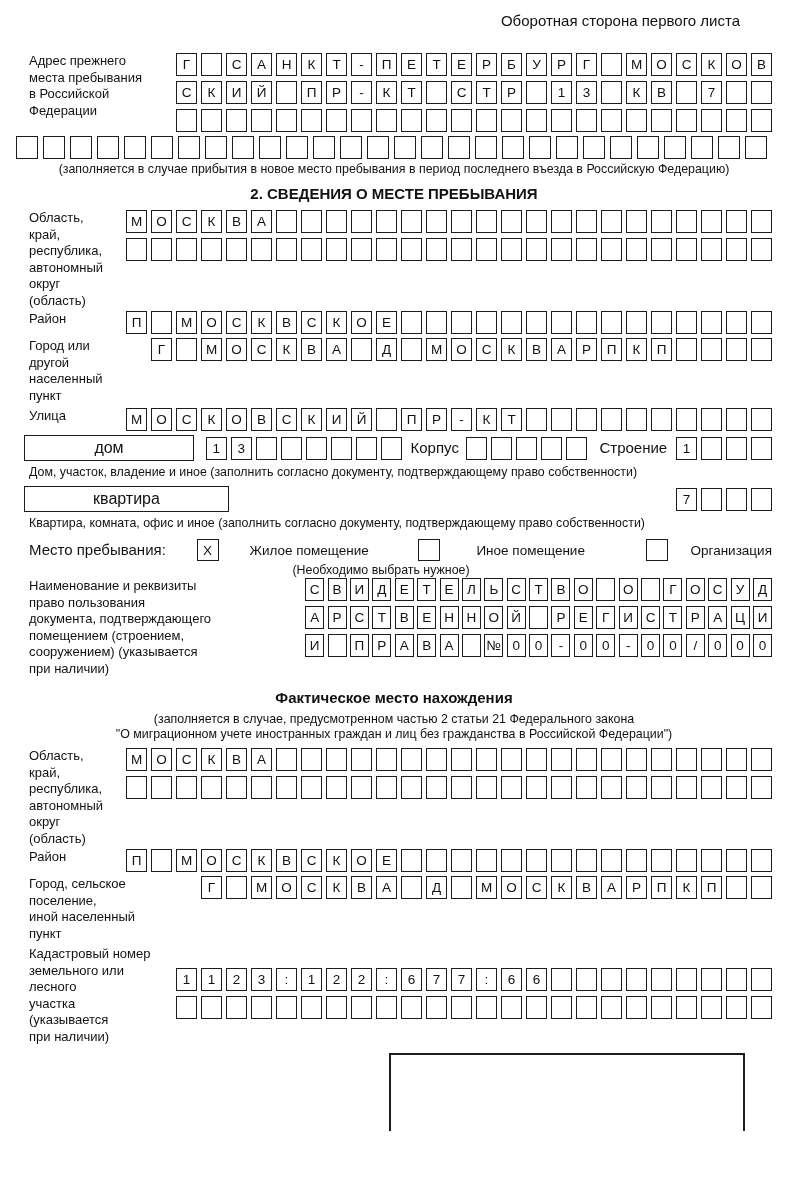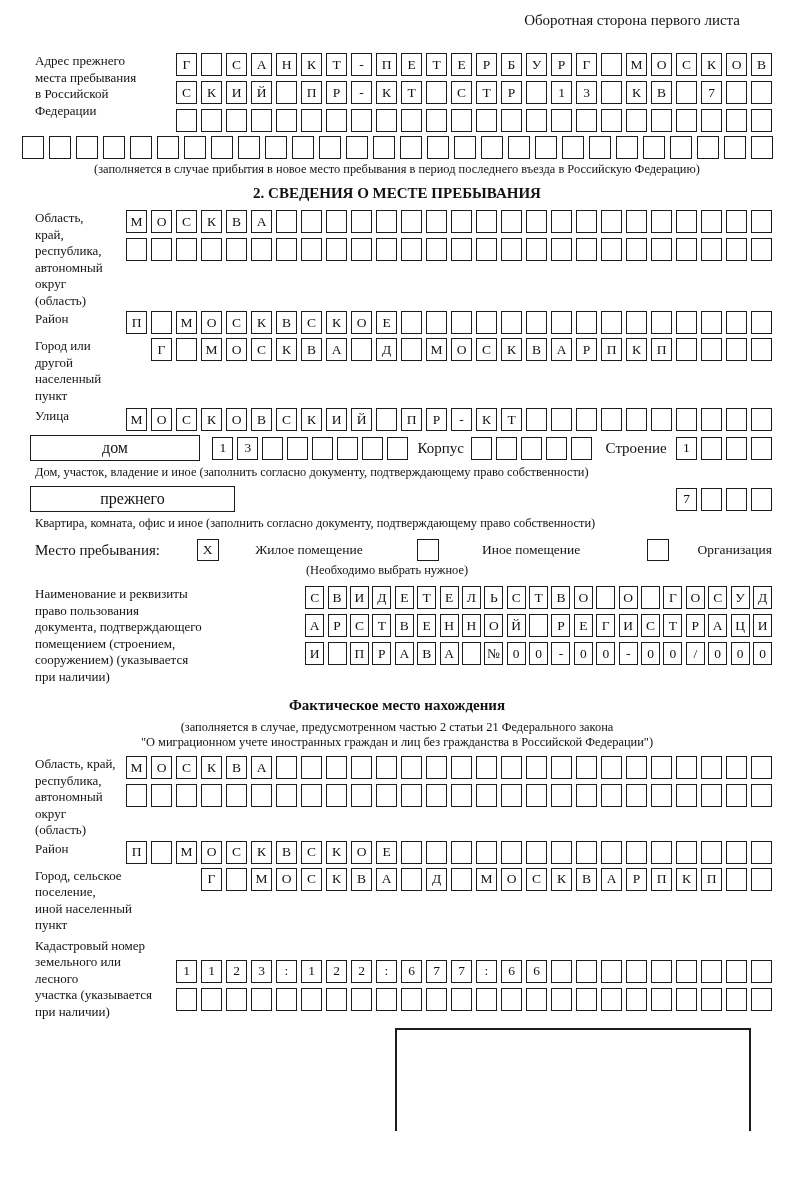--- a/index.html
+++ b/index.html
@@ -1,19 +1,19 @@
 <!DOCTYPE html>
 <html><head>
 <meta charset="utf-8">
 <style>
   html,body{margin:0;padding:0;background:#fff;}
   .page{
     width:800px;height:1131px;box-sizing:border-box;
-    padding:12px 28px 0 22px;
-    font-family:Liberation Serif, serif;color:#121212;
+    padding:12px 28px 0 16px;
+    font-family:Liberation Sans, sans-serif;color:#121212;
     position:relative;overflow:hidden;background:#fff;
   }
   .top-header{text-align:right;font-size:15px;padding-right:32px;margin-bottom:24px;}
   .frow{display:flex;align-items:flex-start;margin-bottom:4px;justify-content:space-between;}
   .flabel{flex:none;margin-left:13px;font-size:13px;line-height:16.5px;}
   .lw140{width:140px}.lw78{width:78px}.lw71{width:71px}.lw85{width:85px}
   .lw250{width:250px}.lw88{width:88px}.lw128{width:128px}
   .cellstack>*+*{margin-top:5px;}
   .cells{display:flex;flex-wrap:nowrap;}
   .cell{flex:none;height:23px;border:1.5px solid #1c1c1c;display:flex;align-items:center;justify-content:center;font-size:13.5px;box-sizing:border-box;background:#fff;}
@@ -349,42 +349,42 @@
     <div class="cells p25">
         <span class="cell">1</span>
         <span class="cell"></span>
         <span class="cell"></span>
         <span class="cell"></span>
       </div>
   </div>
   <div class="note" style="margin-left:13px;margin-top:1px;">Дом, участок, владение и иное (заполнить согласно документу, подтверждающему право собственности)</div>
 
   <div class="frow" style="align-items:center;margin-top:6px;">
-    <div class="widebox" style="width:205px;margin-left:8px;">прежнего</div>
+    <div class="widebox" style="width:205px;margin-left:8px;">квартира</div>
     <div class="cells p25" style="margin-left:9px;">
         <span class="cell">7</span>
         <span class="cell"></span>
         <span class="cell"></span>
         <span class="cell"></span>
       </div>
   </div>
   <div class="note" style="margin-left:13px;margin-top:3px;">Квартира, комната, офис и иное (заполнить согласно документу, подтверждающему право собственности)</div>
 
   <div class="stay-row">
     <div class="inline-lbl" style="margin-left:13px;line-height:22px;">Место пребывания:</div>
     <div class="checkbox" style="margin-left:8px;">X</div>
     <div class="opt-lbl" style="margin-left:8px;">Жилое помещение</div>
     <div class="checkbox" style="margin-left:26px;"></div>
     <div class="opt-lbl" style="margin-left:14px;">Иное помещение</div>
     <div class="checkbox" style="margin-left:38px;"></div>
     <div class="opt-lbl" style="">Организация</div>
   </div>
   <div class="note" style="margin-left:205px;width:320px;text-align:center;">(Необходимо выбрать нужное)</div>
 
-  <div class="frow" style="margin-top:8px;">
+  <div class="frow" style="">
     <div class="flabel lw250">
       <div>Наименование и реквизиты</div>
       <div>право пользования</div>
       <div>документа, подтверждающего</div>
       <div>помещением (строением,</div>
       <div>сооружением) (указывается</div>
       <div>при наличии)</div>
     </div>
     <div class="cellstack">
       <div class="cells p22">

